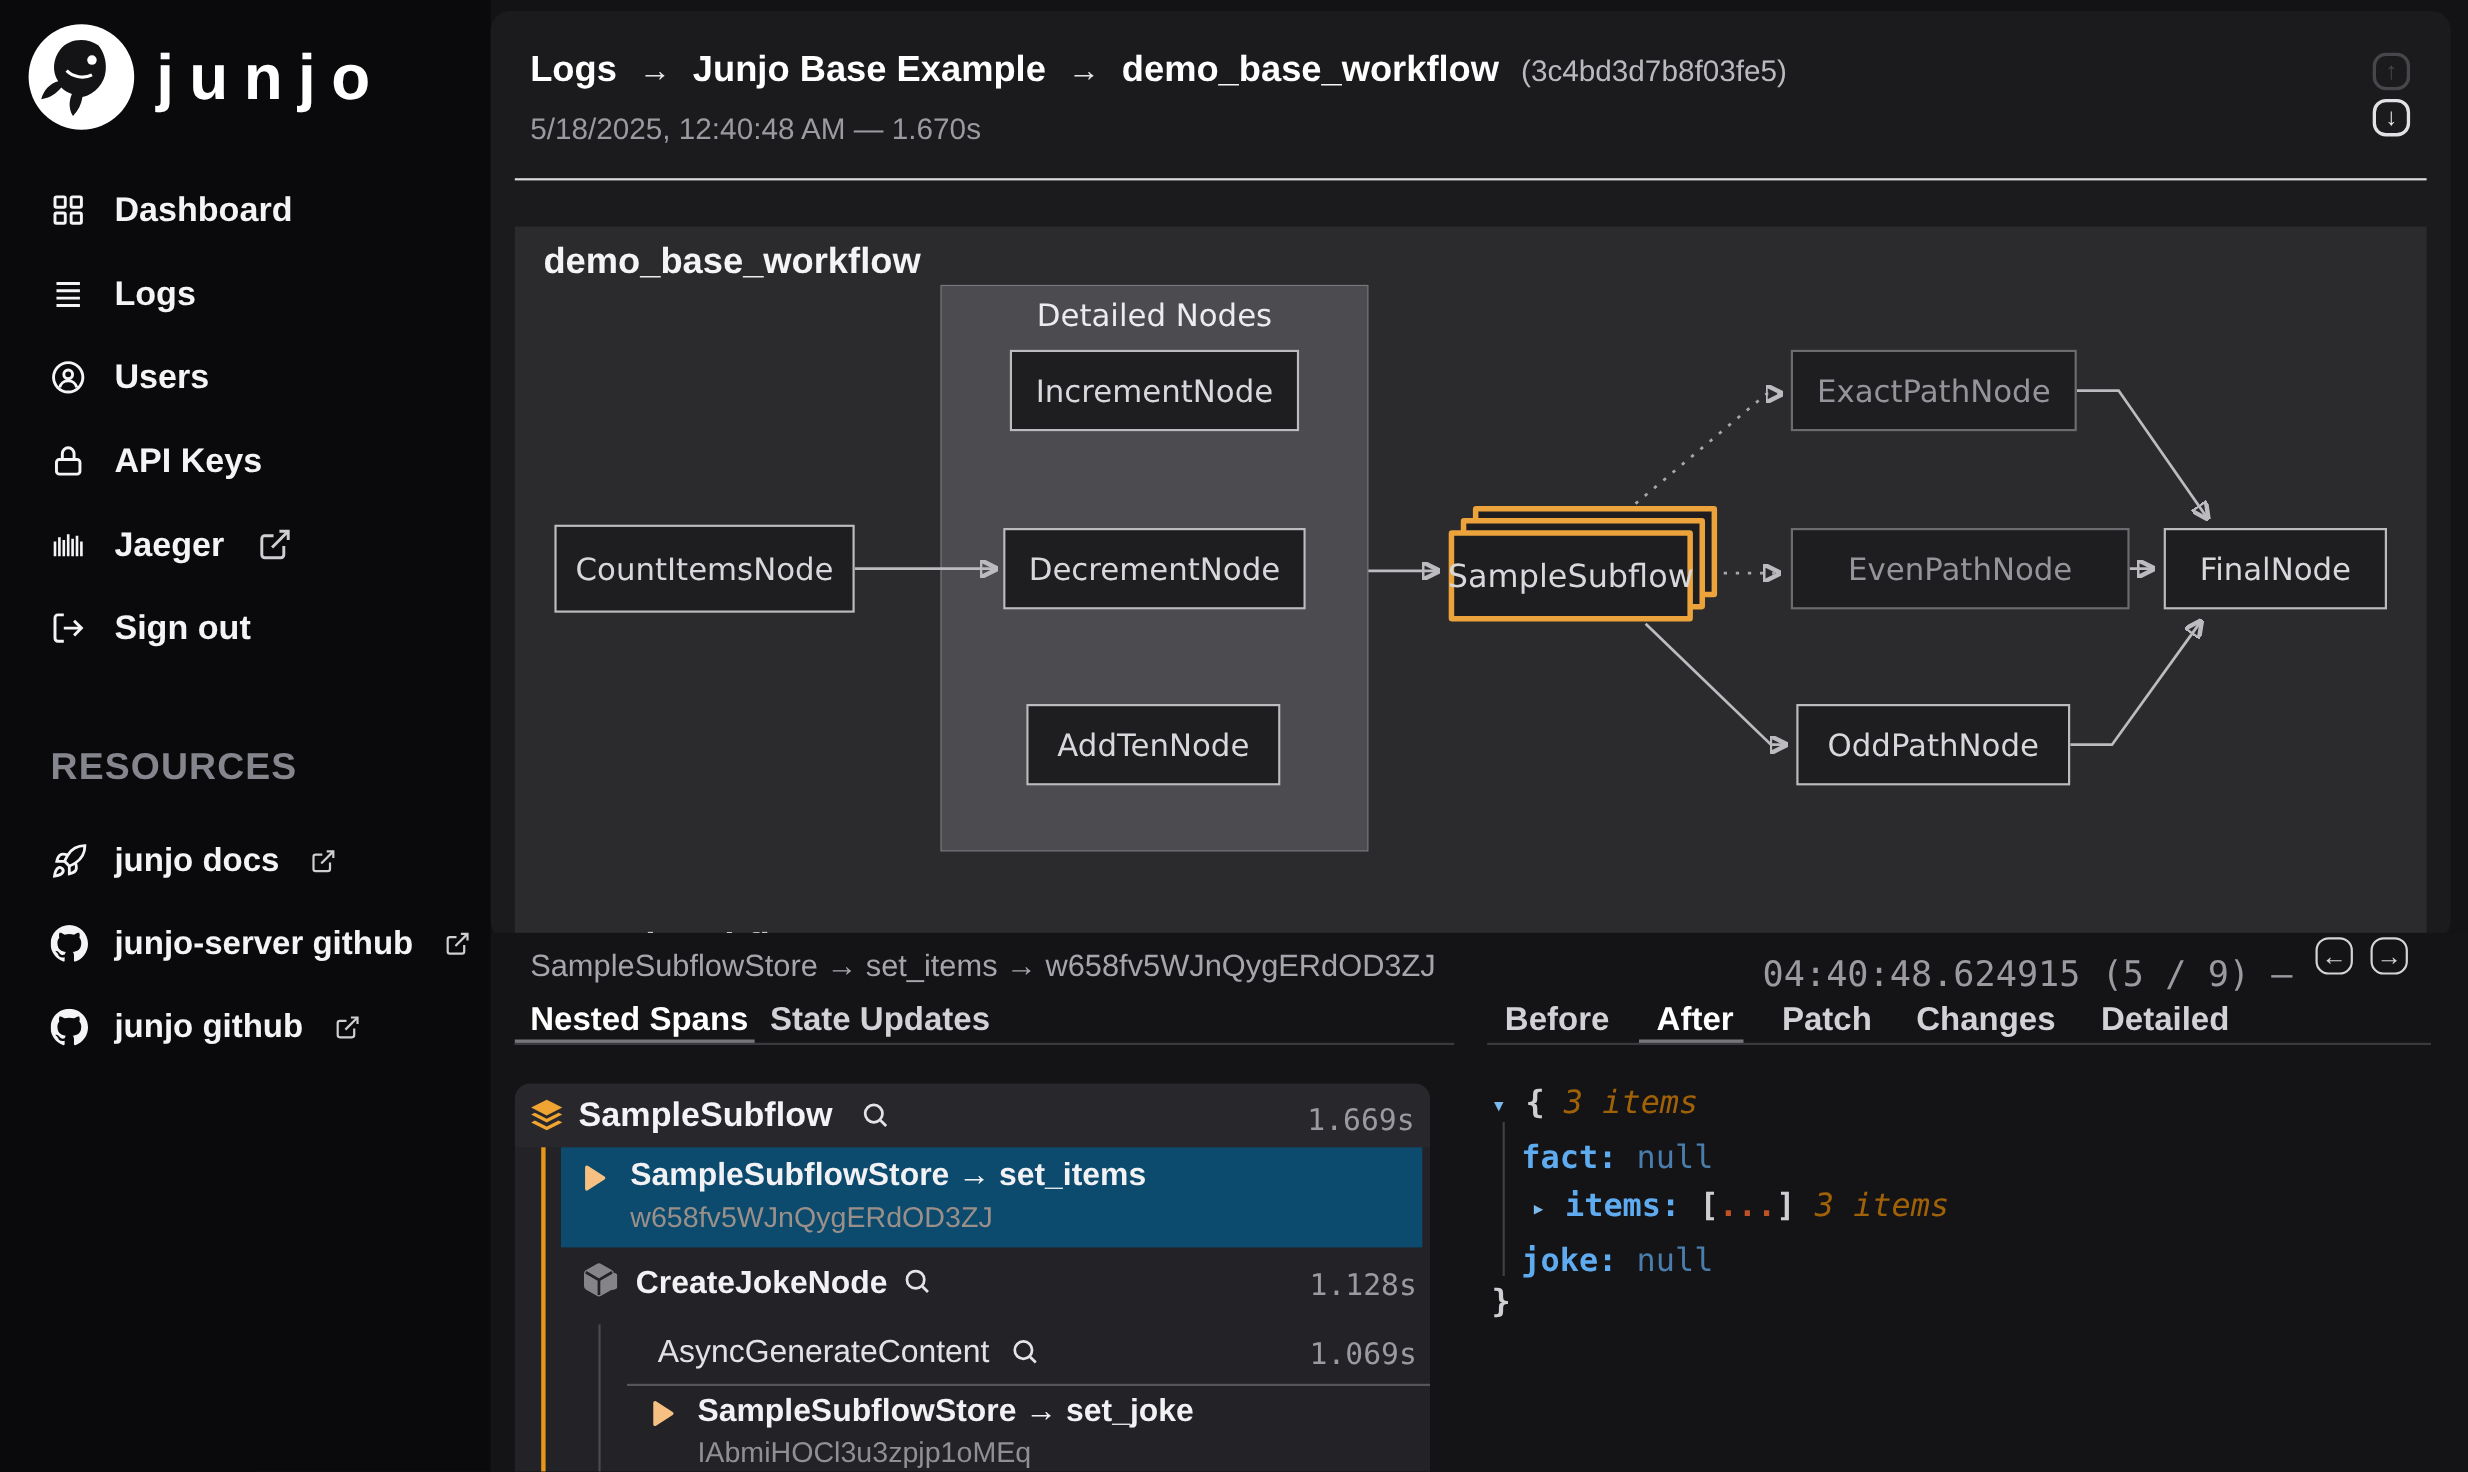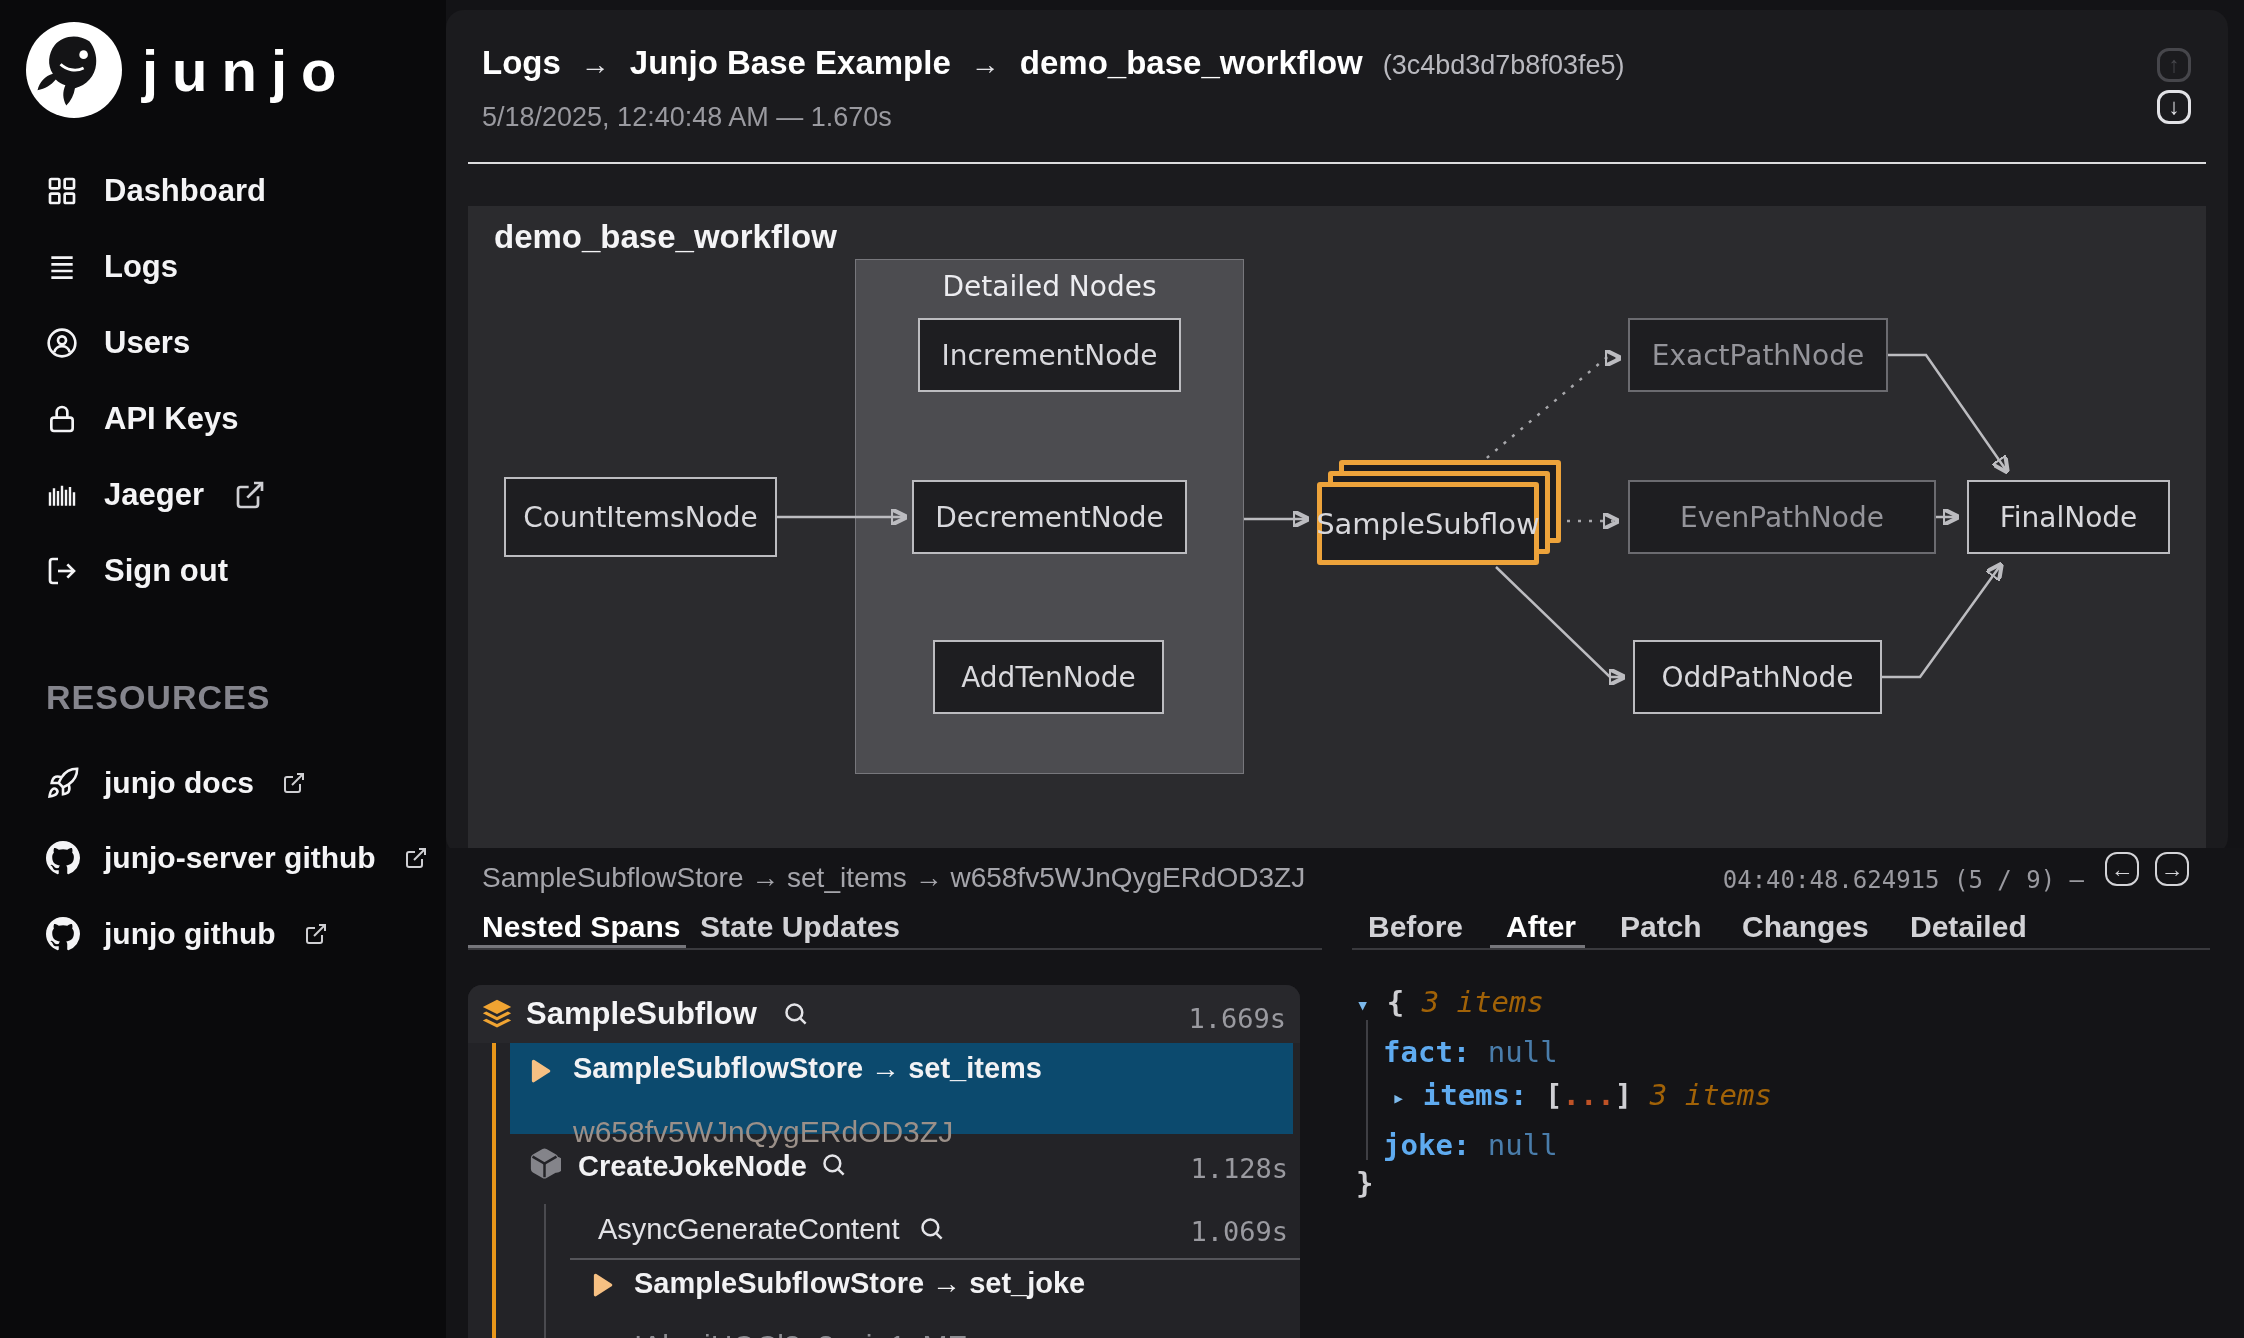--- a/index.html
+++ b/index.html
@@ -48,41 +48,41 @@
           display:flex; align-items:center; justify-content:center; font-size:29px; color:#d8d8dc;
           font-family:"DejaVu Sans", sans-serif; cursor:pointer; }
   .edges { position:absolute; inset:0; }
   .edges path { fill:none; stroke:#bcbcc0; stroke-width:2.5; }
   .edges path.dotted { stroke:#a8a8ac; stroke-dasharray:3 8; }
   .clipped-title { position:absolute; left:26px; top:636px; font-size:34px; font-weight:700; color:#f4f4f6; }
 
   
   .detail { position:absolute; left:446px; top:848px; width:1798px; height:490px; background:#141417; }
   .span-path { position:absolute; left:36px; top:14px; font-size:28px; color:#a5a5ab; }
-  .detail-time { position:absolute; left:1638px; top:18px; transform:translateX(-100%); font-size:24px; color:#9a9aa0; font-family:"DejaVu Sans Mono", monospace; white-space:nowrap; }
+  .detail-time { position:absolute; left:1638px; top:18px; transform:translateX(-100%); font-size:32px; color:#9a9aa0; font-family:"DejaVu Sans Mono", monospace; white-space:nowrap; }
   .nav-btn { position:absolute; top:4px; width:34px; height:34px; border-radius:12px; border:2.5px solid #d4d4d8; color:#d4d4d8; display:grid; place-items:center; font-size:23px; cursor:pointer; }
   .nav-prev { left:1659px; } .nav-next { left:1709px; }
   .tab { position:absolute; top:62px; font-size:30px; font-weight:600; color:#d2d2d6; cursor:pointer; white-space:nowrap; }
   .tab.active { color:#ffffff; }
   .tabs-border { position:absolute; top:100px; height:2px; background:#3a3a3e; }
   .tab-underline { position:absolute; top:97px; height:5px; background:#76767b; }
 
   
   .spans-panel { position:absolute; left:22px; top:137px; width:832px; height:353px; background:#232327; border-radius:14px 14px 0 0; overflow:hidden; }
   .sp-header { position:absolute; left:0; top:0; right:0; height:58px; background:#28282c; }
   .sp-header .layers { position:absolute; left:12px; top:12px; width:34px; height:34px; }
   .sp-title { position:absolute; left:58px; top:11px; font-size:31px; font-weight:700; color:#f4f4f6; }
   .sp-search { position:absolute; width:27px; height:27px; top:15px; cursor:pointer; }
   .sp-dur { position:absolute; right:14px; font-size:27px; color:#9a9aa0; font-family:"DejaVu Sans Mono", monospace; }
   .indent-orange { position:absolute; left:24px; top:58px; bottom:0; width:4px; background:#e8961a; }
   .indent-gray { position:absolute; left:76px; top:219px; bottom:0; width:2px; background:#4a4a4f; }
   .row-selected { position:absolute; left:42px; top:58px; width:783px; height:91px; background:#0c4a6e; cursor:pointer; }
   .play { position:absolute; width:26px; height:26px; }
   .row-title { position:absolute; font-size:29px; font-weight:600; color:#f2f2f4; white-space:nowrap; }
-  .row-sub { position:absolute; font-size:30px; color:#9b9089; white-space:nowrap;margin-top:24px; }
+  .row-sub { position:absolute; font-size:26px; color:#9b9089; white-space:nowrap; }
   .tree-row { position:absolute; cursor:pointer; }
   .row-dur { position:absolute; right:12px; font-size:27px; color:#9a9aa0; font-family:"DejaVu Sans Mono", monospace; }
   .row-sep { position:absolute; left:102px; right:0; top:273px; height:2px; background:#55555a; }
   .cube { position:absolute; left:60px; top:162px; width:33px; height:33px; }
 
   
   .jv { position:absolute; font-family:"DejaVu Sans Mono", monospace; font-size:29px; white-space:nowrap; }
   .jv .tri { color:#7cb9ec; font-size:22px; }
   .jv .punct { color:#cfcfd3; font-weight:700; }
   .jv .key { color:#5fabf0; font-weight:700; }

